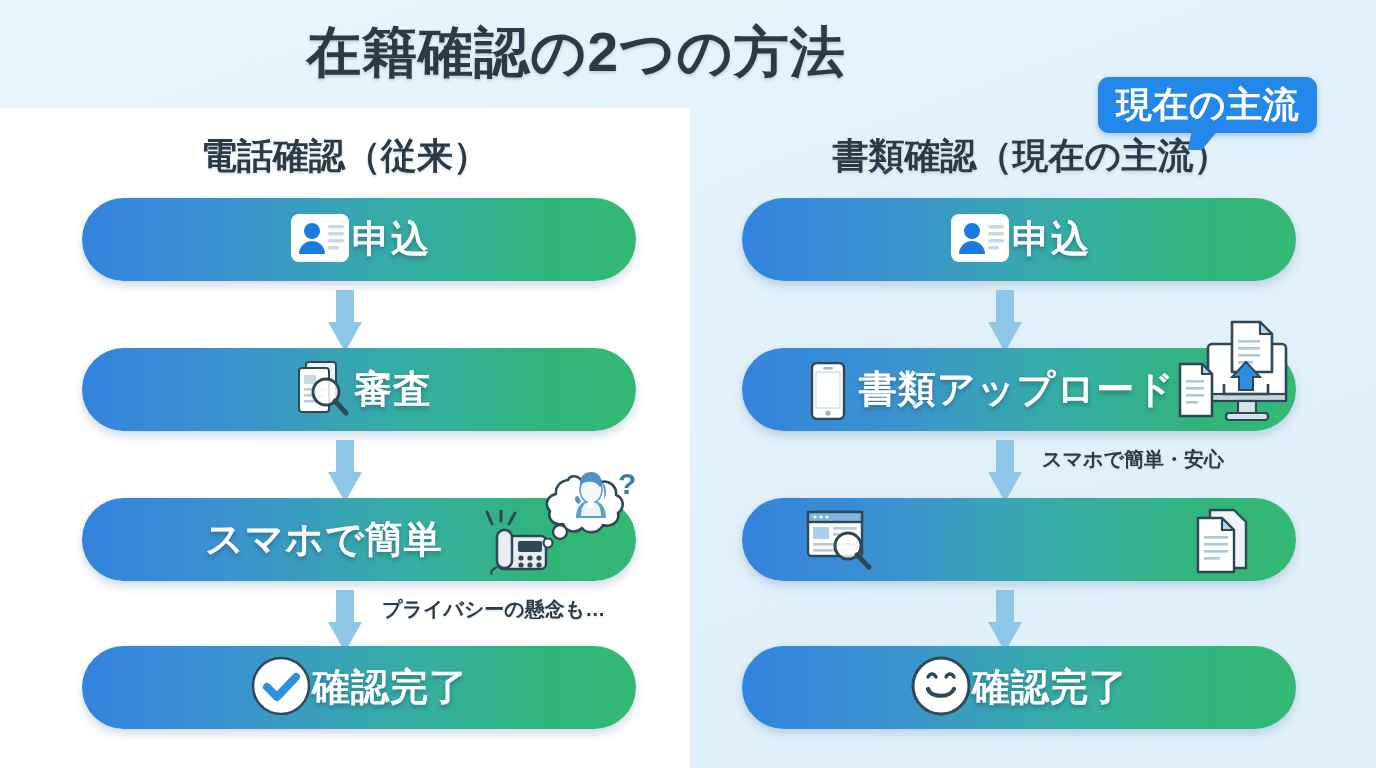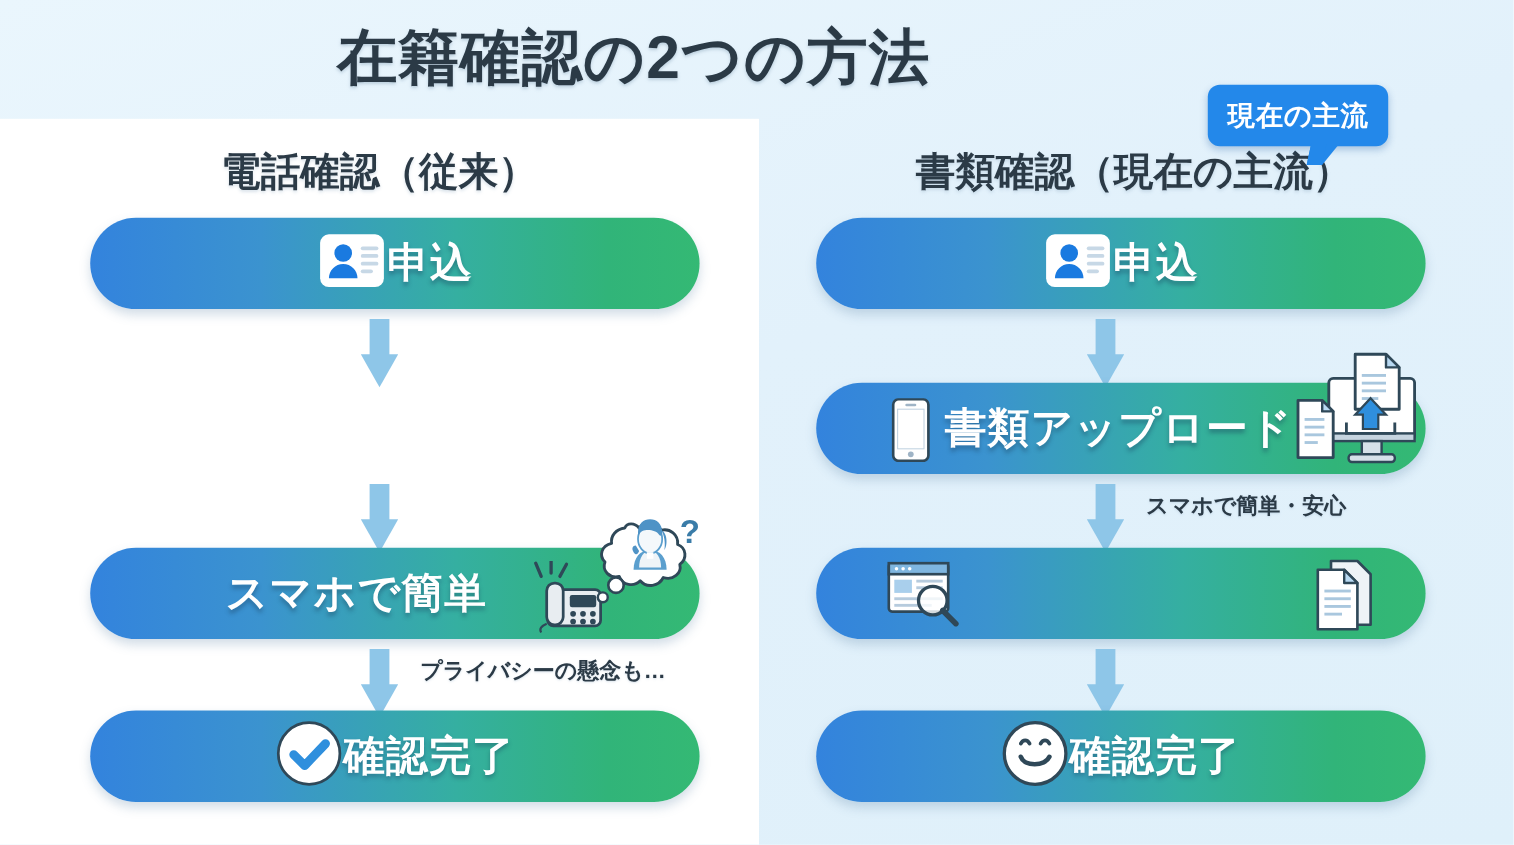--- a/index.html
+++ b/index.html
@@ -37,21 +37,21 @@
   
   #mainstream-badge {
     position: absolute;
     left: 1098px; top: 77px;
     height: 56px;
     padding: 16px 18px;
     display: flex; align-items: center;
     background: #2388ea;
     border-radius: 11px;
     color: #ffffff;
-    font-size: 25px;
+    font-size: 36px;
     font-weight: bold;
     letter-spacing: .5px;
     box-shadow: 0 3px 7px rgba(40,100,170,.30);
     z-index: 6;
   }
   #mainstream-badge .tail {
     position: absolute;
     left: 92px; bottom: -17px;
     width: 0; height: 0;
     border-left: 14px solid #2388ea;
@@ -156,20 +156,37 @@
       </span>
       <span class="pill-label">申込</span>
     </div>
   </div>
 
   <div class="arrow" style="left:328px; top:182px">
     <div class="shaft"></div>
       <div class="head"></div>
   </div>
 
+  <div class="pill" style="top:240px">
+    <div class="pill-inner">
+      <span class="icon-box">
+        <svg width="68" height="68" viewBox="0 0 68 68">
+          <rect x="20" y="8" width="30" height="40" rx="3" fill="#eef3f7" stroke="#2f4858" stroke-width="2"></rect>
+          <rect x="13" y="14" width="30" height="44" rx="3" fill="#ffffff" stroke="#2f4858" stroke-width="2"></rect>
+          <rect x="18" y="21" width="12" height="9" fill="#c7d8e6"></rect>
+          <rect x="18" y="34" width="20" height="2.6" fill="#b6cbdd"></rect>
+          <rect x="18" y="40" width="20" height="2.6" fill="#b6cbdd"></rect>
+          <rect x="18" y="46" width="14" height="2.6" fill="#b6cbdd"></rect>
+          <circle cx="40" cy="38" r="13" fill="#ffffff" fill-opacity=".85" stroke="#2f4858" stroke-width="3"></circle>
+          <line x1="49" y1="47" x2="60" y2="59" stroke="#2f4858" stroke-width="5" stroke-linecap="round"></line>
+        </svg>
+      </span>
+      <span class="pill-label">審査</span>
+    </div>
+  </div>
 
   <div class="arrow" style="left:328px; top:332px">
     <div class="shaft"></div>
       <div class="head"></div>
   </div>
 
   <div class="pill" style="top:390px">
     <div class="pill-inner" style="margin-right:70px">
       <span class="pill-label">スマホで簡単</span>
     </div>

